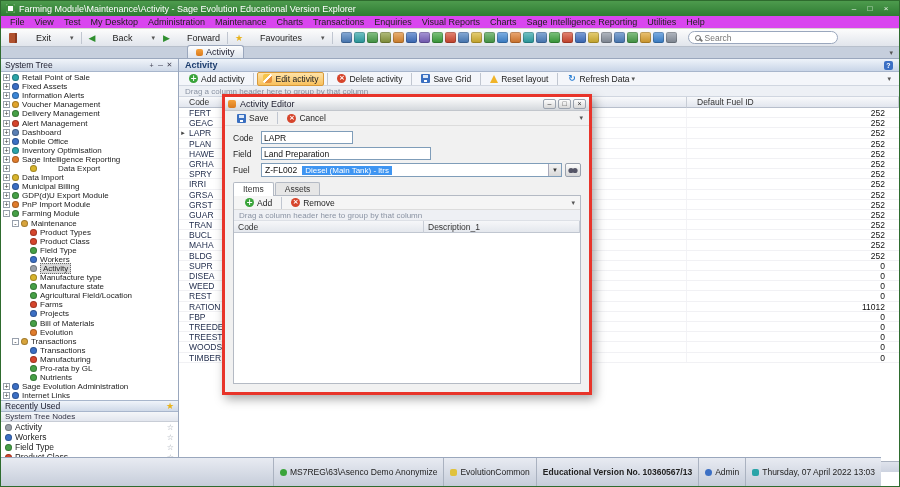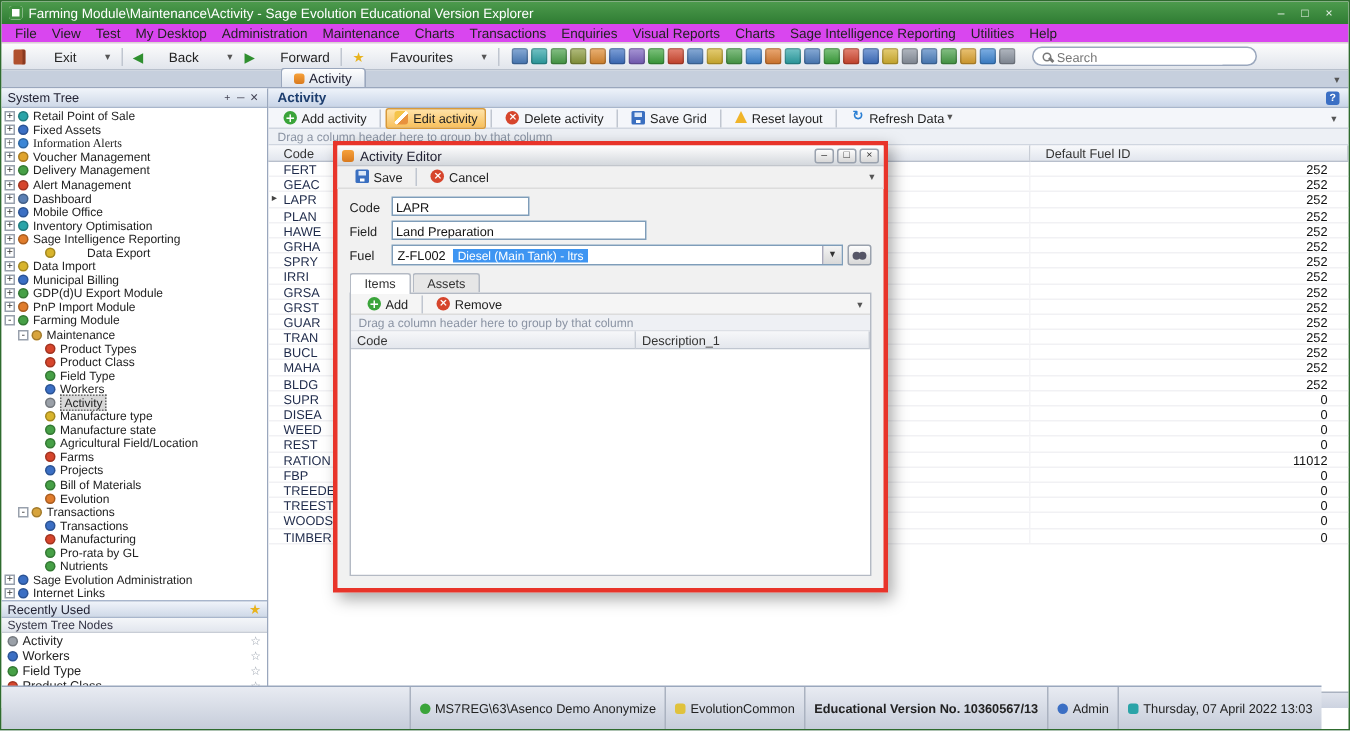--- a/index.html
+++ b/index.html
@@ -53,21 +53,21 @@
   .recent-header{height:12px;background:linear-gradient(#f0f4fa,#cfd9e8);border-top:1px solid #a8b6cc;border-bottom:1px solid #a8b6cc;display:flex;align-items:center;padding:0 4px;font-size:8.5px;color:#223}
   .recent-header .star-g{margin-left:auto}
   .subheader{height:10px;background:linear-gradient(#f4f6f9,#e2e6ee);border-bottom:1px solid #c8cdd6;font-size:8px;padding:0 4px;display:flex;align-items:center;color:#334}
   .recent-row{display:flex;align-items:center;height:10px;font-size:8.5px;padding:0 4px;color:#222}
   .recent-star{margin-left:auto;color:#9aa2ae;font-size:8px}
 
   
   .activity-header{position:absolute;left:178px;top:58px;right:0;height:13px;background:linear-gradient(#eef3fa,#c9d5e8);border-bottom:1px solid #a8b6cc;display:flex;align-items:center;padding:0 6px;font-weight:bold;color:#1c3d6e;font-size:9px}
   .panel-help{margin-left:auto;width:9px;height:9px;background:#3b6fc4;border-radius:2px;color:#fff;font-size:7px;line-height:9px;text-align:center}
   .activity-toolbar{position:absolute;left:178px;top:71px;right:0;height:14px;background:#f4f6fa;border-bottom:1px solid #d0d6e0;display:flex;align-items:center;padding:0 4px;font-size:8.5px}
-  .act-btn{display:inline-flex;align-items:flex-start;padding:1px 5px;border:1px solid transparent;border-radius:2px;color:#222}
+  .act-btn{display:inline-flex;align-items:center;padding:1px 5px;border:1px solid transparent;border-radius:2px;color:#222}
   .act-btn.hl{background:linear-gradient(#ffe3a8,#f8c05c);border-color:#d89a3a}
   .ico.plus{background:#3aa43a;border-radius:50%;color:#fff;font-size:8px;font-weight:bold;line-height:9px;text-align:center}
   .ico.plus::before{content:"+"}
   .ico.cross{background:#d6452c;border-radius:50%;color:#fff;font-size:7px;font-weight:bold;line-height:9px;text-align:center}
   .ico.cross::before{content:"×"}
   .ico.pencil{background:linear-gradient(135deg,#f5c44a 0 42%,#fff 42% 58%,#e8923d 58%)}
   .ico.disk{background:#3a6fc0;border-radius:1px}
   .ico.disk::before{content:"";position:absolute;left:2px;top:1px;right:2px;height:3px;background:#dce8f8}
   .ico.disk::after{content:"";position:absolute;left:3px;bottom:1px;right:3px;height:2px;background:#fff}
   .ico.warn{width:0;height:0;background:none;border-left:4.5px solid transparent;border-right:4.5px solid transparent;border-bottom:8px solid #f0b429;border-radius:0}
@@ -238,21 +238,21 @@
         <div class="tree-row" style="padding-left: 2px;">
           <span class="expander box">+</span>
           <span class="tree-ico" style="background: rgb(42, 164, 168);"></span>
           <span class="tree-label">Retail Point of Sale</span>
         </div>
         <div class="tree-row" style="padding-left: 2px;">
           <span class="expander box">+</span>
           <span class="tree-ico" style="background: rgb(59, 111, 196);"></span>
           <span class="tree-label">Fixed Assets</span>
         </div>
-        <div class="tree-row" style="padding-left: 2px; font-family: Liberation Serif, serif;">
+        <div class="tree-row" style="padding-left: 2px;">
           <span class="expander box">+</span>
           <span class="tree-ico" style="background: rgb(59, 134, 214);"></span>
           <span class="tree-label">Information Alerts</span>
         </div>
         <div class="tree-row" style="padding-left: 2px;">
           <span class="expander box">+</span>
           <span class="tree-ico" style="background: rgb(224, 164, 44);"></span>
           <span class="tree-label">Voucher Management</span>
         </div>
         <div class="tree-row" style="padding-left: 2px;">

